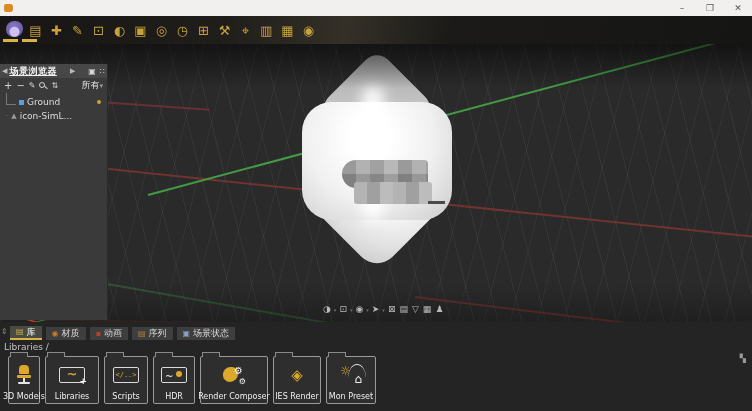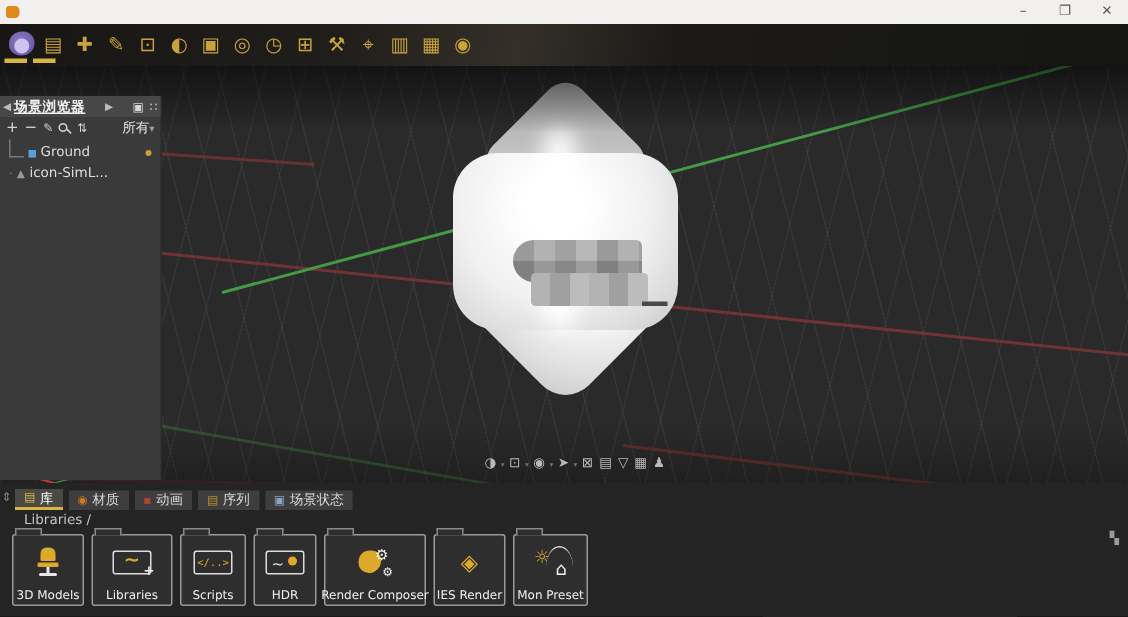--- a/index.html
+++ b/index.html
@@ -95,29 +95,29 @@
   .viewcube { position:absolute; left:12px; top:230px; }
 
   
   .bottombar { position:absolute; left:0; top:322px; width:752px; height:89px; background:#242424; }
   .tabrow { position:absolute; left:0; top:4px; display:flex; align-items:flex-end; gap:4px; padding-left:10px; height:14px; }
   .strip-toggle { position:absolute; left:1px; top:5px; color:#8a8a8a; font-size:8px; }
   .tab { display:flex; align-items:center; gap:3px; background:#3e3e3e; color:#d8d8d8; font-size:9px;
          height:13px; padding:0 6px; cursor:default; }
   .tab .ticon { font-size:8px; line-height:1; }
   .tab.active { background:#4a4a45; color:#fff; border-bottom:2px solid #d7b544; height:14px; }
-  .breadcrumb { position:absolute; left:16px; top:20px; font-size:9px; color:#c4c4c4; }
+  .breadcrumb { position:absolute; left:4px; top:20px; font-size:9px; color:#c4c4c4; }
   .librow { position:absolute; left:8px; top:30px; display:flex; gap:5px; align-items:flex-start; }
   .tile-wrap { position:relative; padding-top:4px; }
   .tile-notch { position:absolute; left:2px; top:0; width:18px; height:5px; border:1px solid #8a8a8a; border-bottom:none; background:#2e2e2e; }
   .tile { border:1px solid #9a9a9a; border-radius:2px; background:#2e2e2e; height:48px;
           display:flex; flex-direction:column; align-items:center; justify-content:flex-end; padding-bottom:1px; }
   .tile .ticn { flex:1; display:flex; align-items:center; justify-content:center; width:100%; }
   .tile .tlabel { font-size:8px; color:#f0f0f0; white-space:nowrap; padding-bottom:1px; }
-  .w1{width:48px}.w2{width:54px}.w3{width:44px}.w4{width:42px}.w5{width:68px}.w6{width:48px}.w7{width:50px}
+  .w1{width:32px}.w2{width:54px}.w3{width:44px}.w4{width:42px}.w5{width:68px}.w6{width:48px}.w7{width:50px}
 
   
   .i-chair { position:relative; width:16px; height:20px; }
   .i-chair .c-back { position:absolute; left:3px; top:0; width:10px; height:9px; background:#dca92c; border-radius:4px 4px 1px 1px; }
   .i-chair .c-seat { position:absolute; left:1px; top:10px; width:14px; height:3px; background:#dca92c; border-radius:1px; }
   .i-chair .c-pole { position:absolute; left:7px; top:13px; width:2px; height:4px; background:#e6e6e6; }
   .i-chair .c-base { position:absolute; left:2px; top:17px; width:12px; height:2px; background:#e6e6e6; border-radius:2px; }
   .i-box { position:relative; width:26px; height:16px; border:1px solid #dcdcdc; border-radius:2px;
            display:flex; align-items:center; justify-content:center; }
   .i-box .wave { color:#dca92c; font-size:13px; font-weight:bold; margin-top:-3px; }

